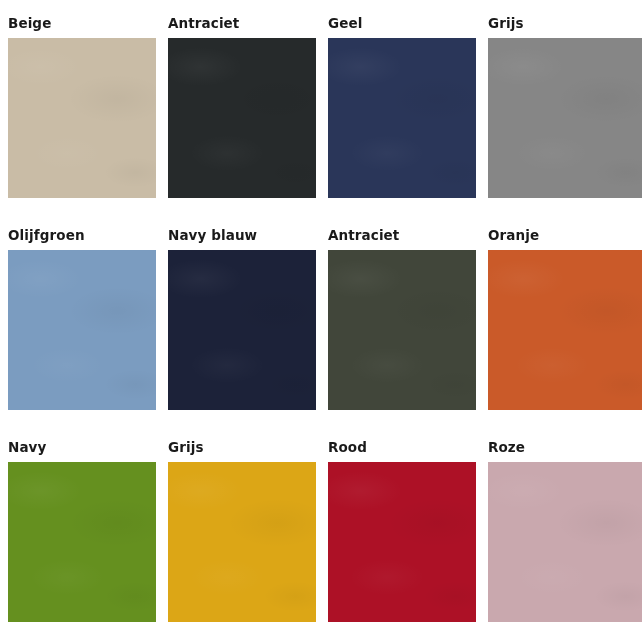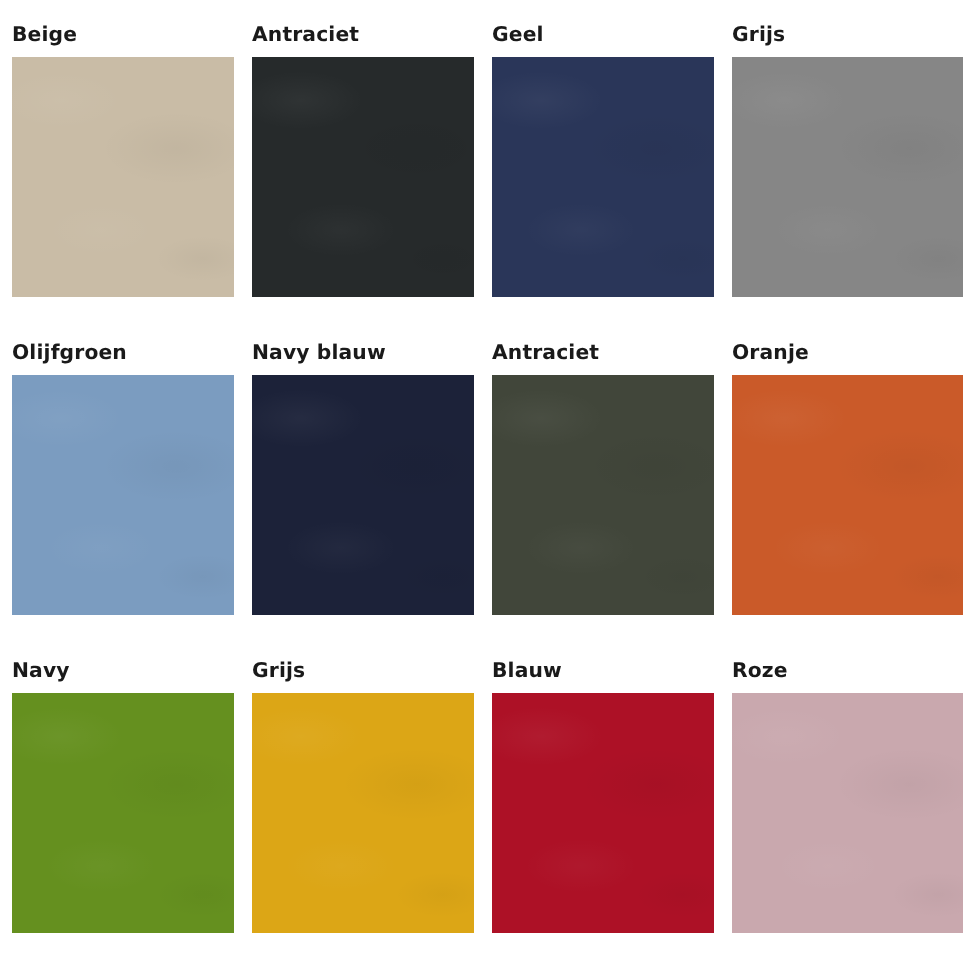--- a/index.html
+++ b/index.html
@@ -107,20 +107,20 @@
     </div>
     <div class="swatch-cell col-1">
       <div class="swatch-label">Navy</div>
       <div class="swatch-chip" style="background-color: rgb(101, 144, 31);"></div>
     </div>
     <div class="swatch-cell col-2">
       <div class="swatch-label">Grijs</div>
       <div class="swatch-chip" style="background-color: rgb(220, 166, 22);"></div>
     </div>
     <div class="swatch-cell col-3">
-      <div class="swatch-label">Blauw</div>
+      <div class="swatch-label">Rood</div>
       <div class="swatch-chip" style="background-color: rgb(173, 17, 38);"></div>
     </div>
     <div class="swatch-cell col-4">
       <div class="swatch-label">Roze</div>
       <div class="swatch-chip" style="background-color: rgb(201, 168, 174);"></div>
     </div>
   </div>
 
 </body></html>

